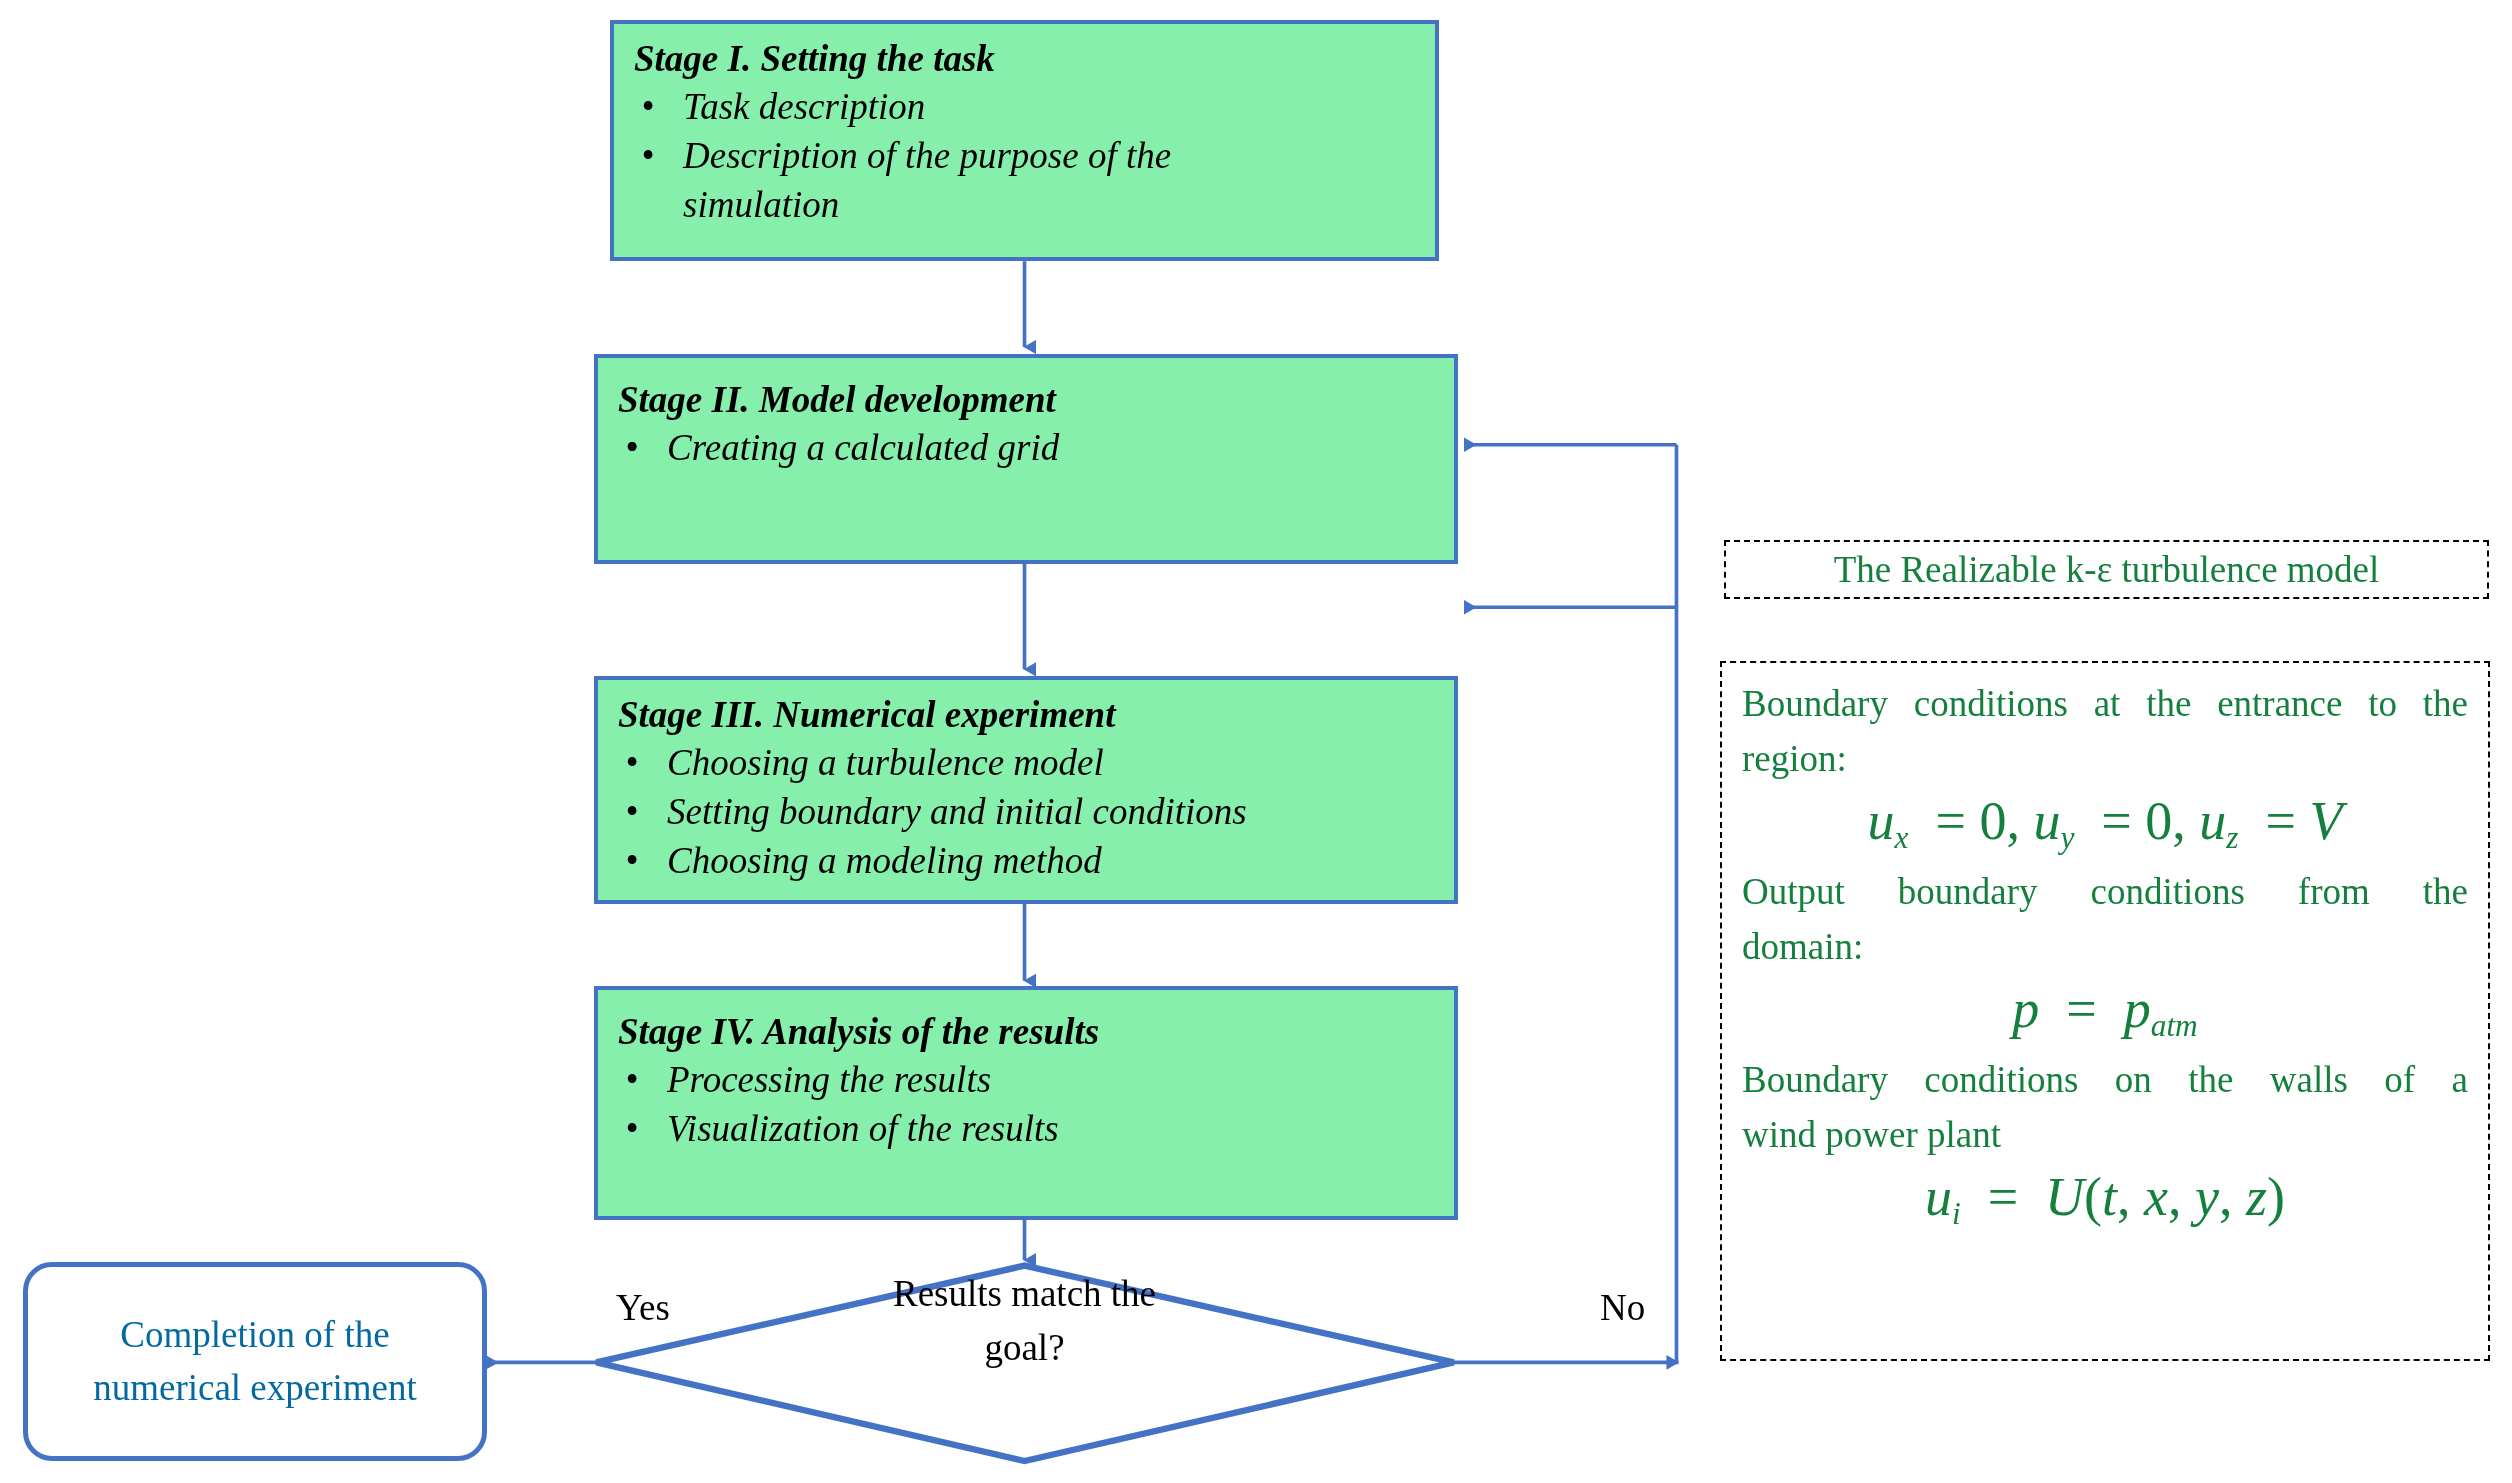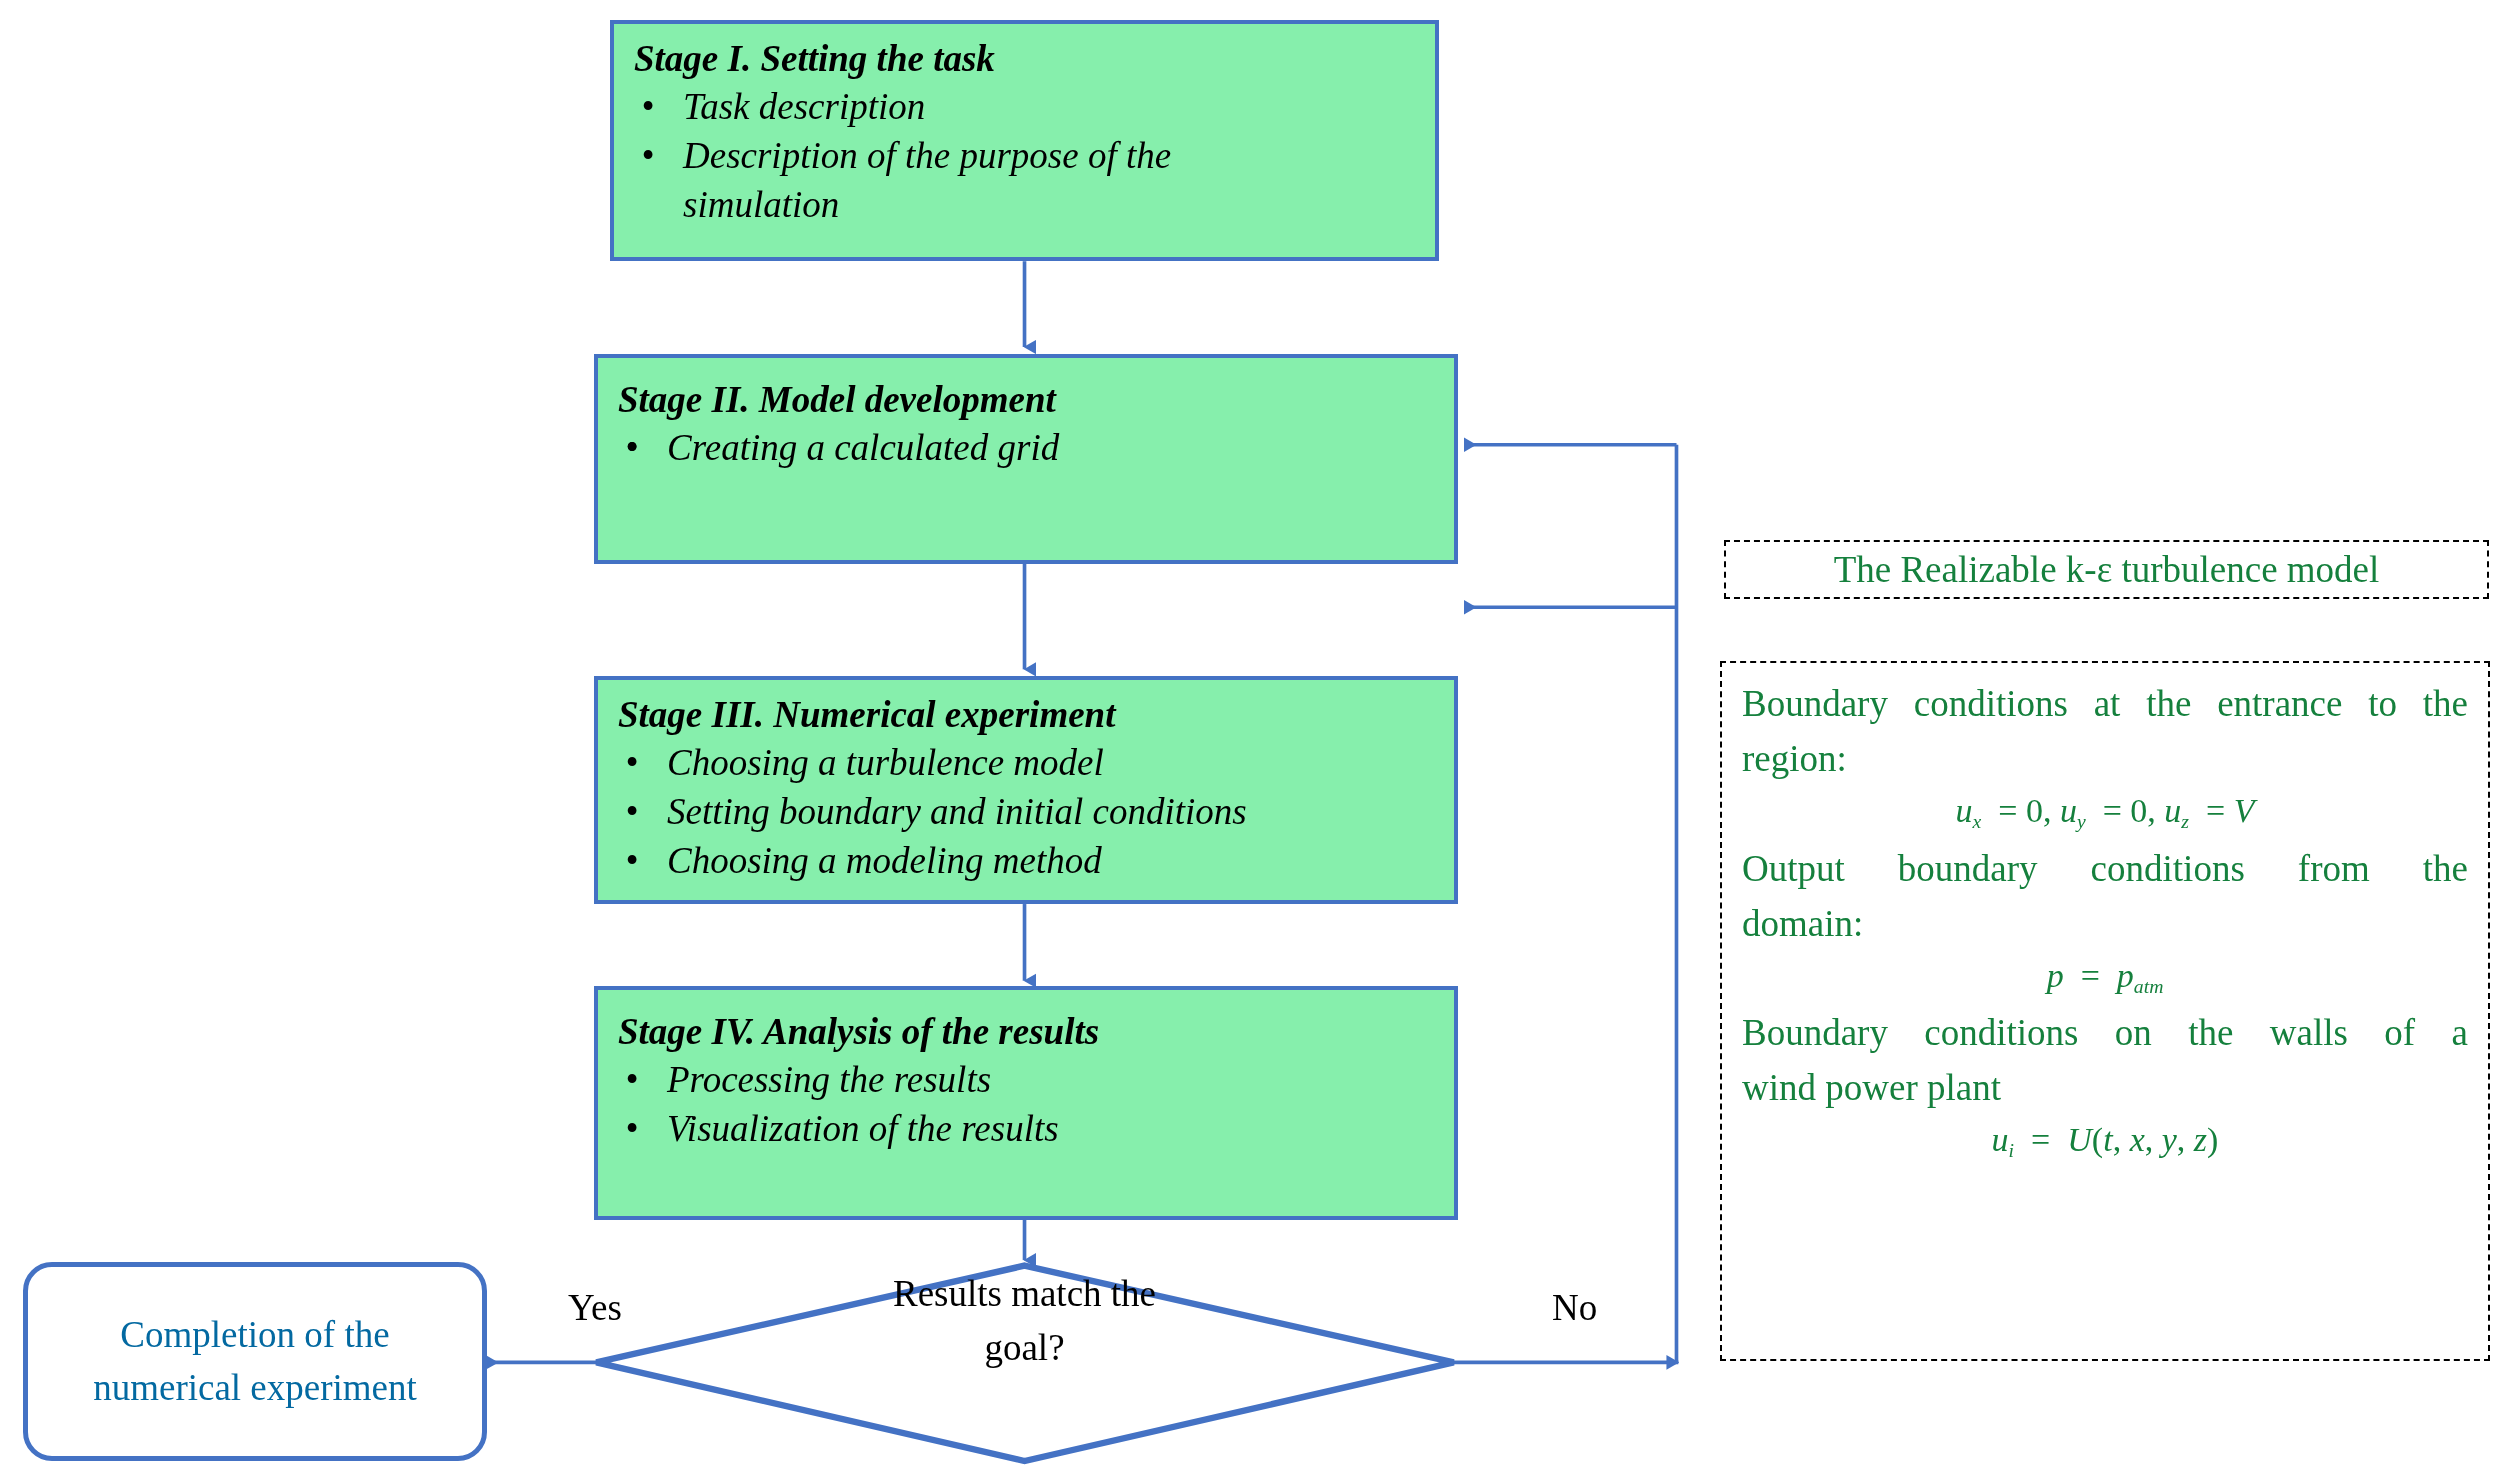--- a/index.html
+++ b/index.html
@@ -88,20 +88,21 @@
     color: #000000;
     width: 475px;
   }
 
   
   .branch-label {
     position: absolute;
     font-size: 37px;
     color: #000000;
     line-height: 1;
+    margin-left: 48px;
   }
 
   
   .note-box {
     position: absolute;
     box-sizing: border-box;
     border: 2.7px dashed #000000;
     background: #ffffff;
     color: #15803d;
   }
@@ -132,21 +133,21 @@
     text-align-last: justify;
   }
   .note-body p.lastline {
     text-align-last: left;
   }
   .formula {
     margin: 9px 0 11px 0;
     text-align: center;
     font-family: "Liberation Serif", "DejaVu Serif", serif;
     font-style: italic;
-    font-size: 34px;
+    font-size: 54px;
     line-height: 1.1;
     white-space: nowrap;
   }
   .formula .up {
     font-style: italic;
   }
   .formula sub {
     font-size: 0.58em;
     font-style: italic;
     vertical-align: -0.30em;

